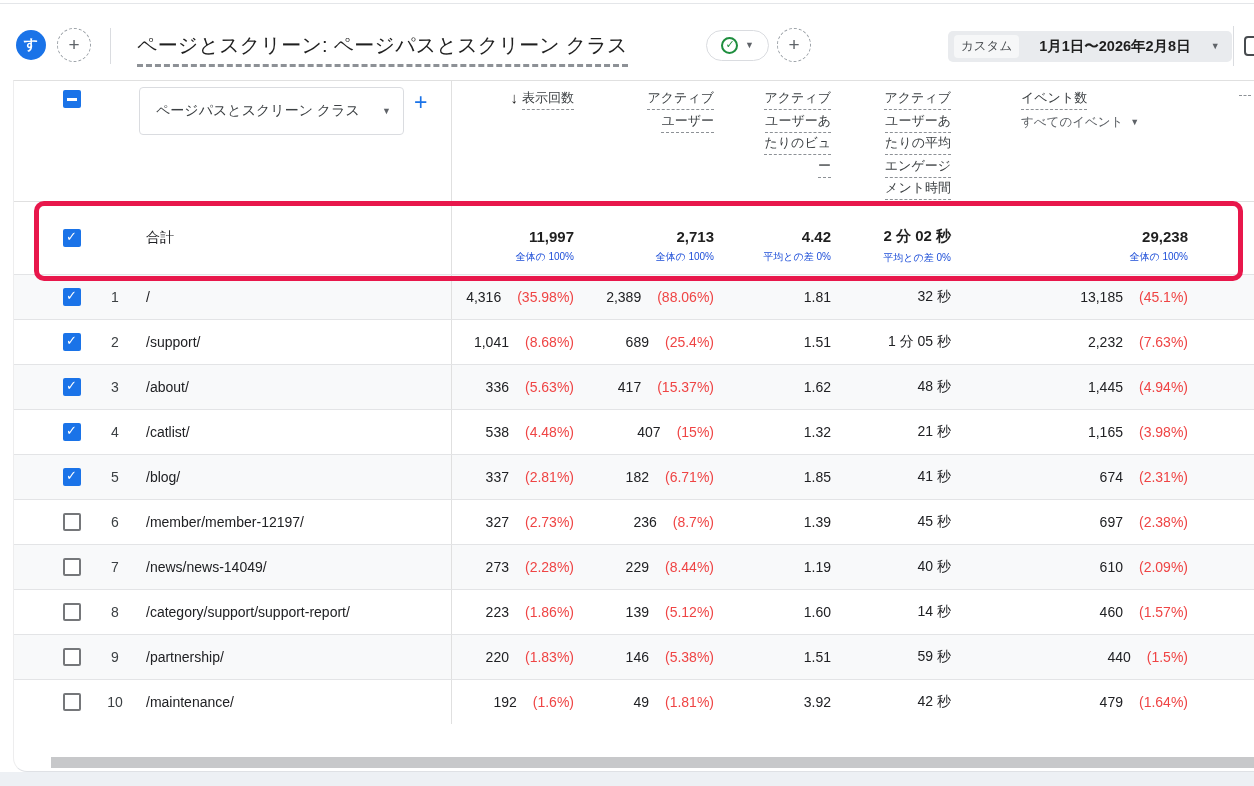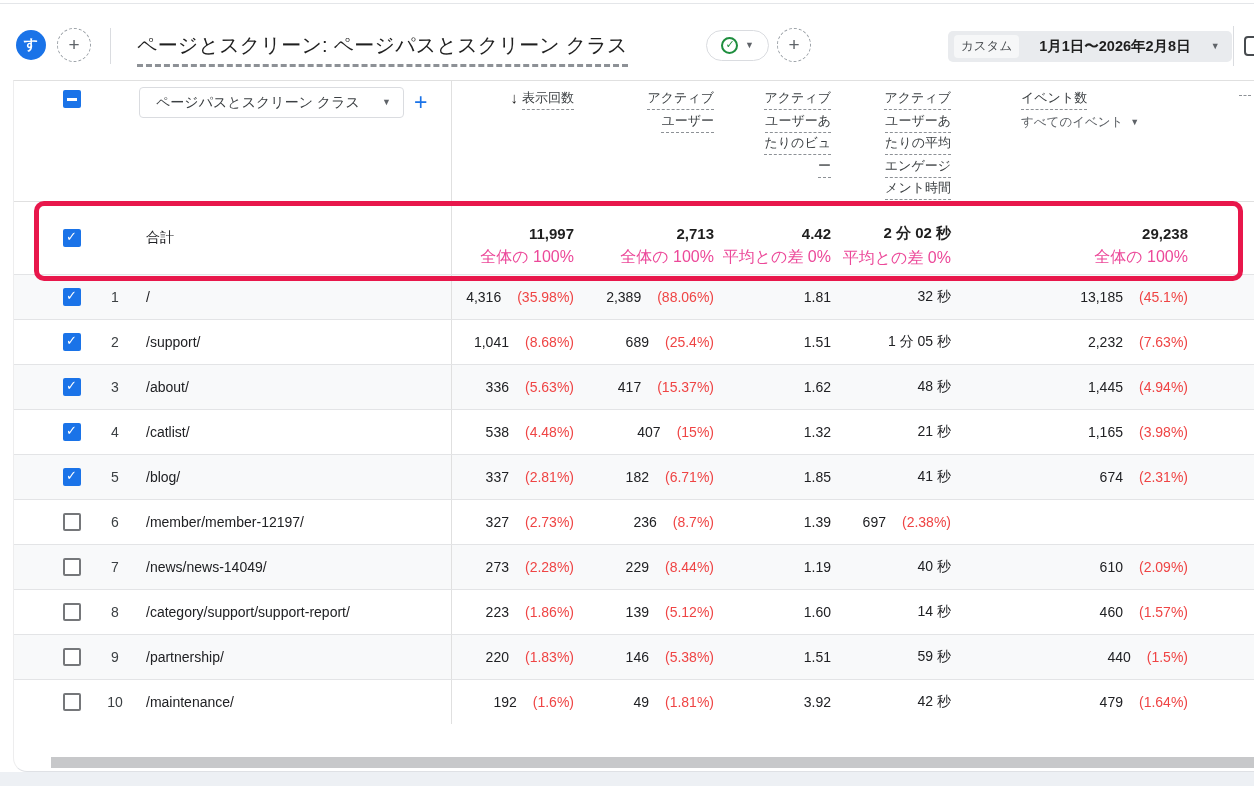--- a/index.html
+++ b/index.html
@@ -47,39 +47,39 @@
   .checkbox { width:18px; height:18px; border-radius:2px; flex:0 0 auto; position:relative; }
   .checkbox.checked, .checkbox.indeterminate { background:#1a73e8; }
   .checkbox.checked::after { content:"✓"; position:absolute; left:3px; top:0px;
     color:#fff; font-size:13px; font-weight:bold; }
   .checkbox.indeterminate::after { content:""; position:absolute; left:4px; top:8px;
     width:10px; height:2.5px; background:#fff; }
   .checkbox.unchecked { background:#fff; border:2px solid #75777a; }
 
   .thead { position:relative; height:121px; border-bottom:1px solid #e0e0e0; }
   .thead .cb-cell { align-items:flex-start; padding-top:9px; }
-  .dim-dropdown { position:absolute; left:125px; top:6px; width:265px; height:31px;
+  .dim-dropdown { position:absolute; left:125px; top:6px; width:265px; height:48px;
     border:1px solid #dadce0; border-radius:4px; background:#fff; color:#3c4043; font-size:14px;
     display:flex; align-items:center; justify-content:space-between; padding:0 12px 0 16px; }
   .add-dim { position:absolute; left:400px; top:8px; color:#1a73e8; font-size:23px; font-weight:400; cursor:default; }
   .mh { display:flex; flex-direction:column; align-items:flex-end; justify-content:flex-start;
     padding-top:8px; font-size:13px; color:#3c4043; }
   .mh .line { height:22.5px; display:flex; align-items:flex-start; gap:4px; }
   .hl { border-bottom:1.5px dashed #8d9196; padding-bottom:2px; }
   .sort-arrow { font-size:15px; color:#1f1f1f; }
   .mh.events-col { align-items:flex-start; padding-left:70px; }
   .mh .sub { color:#5f6368; font-size:12.5px; display:flex; align-items:center; gap:7px; }
   .partial-dash { position:absolute; right:4px; top:14px; width:12px; border-bottom:1.5px dashed #8d9196; }
   .first-metric { border-left:1px solid #e0e0e0; }
 
   .total-row { height:72px; }
   .total-row .label { font-size:14px; color:#202124; padding-left:10px; }
   .stack { display:flex; flex-direction:column; align-items:flex-end; justify-content:center; gap:5px; width:100%;margin-top:16px; }
   .stack .big { font-size:15px; font-weight:bold; color:#1f1f1f; }
-  .stack .sub { font-size:16px; color:#ec4899; }
+  .stack .sub { font-size:10px; color:#1d4ed8; }
 
   .tr { height:45px; border-top:1px solid #e3e4e6; }
   .tr:nth-child(odd) { background:#f8f9fa; }
   .rank-cell { justify-content:center; font-size:14px; color:#3c4043; }
   .path-cell { font-size:14px; color:#202124; padding-left:10px; }
   .num { justify-content:flex-end; font-size:14px; color:#202124; }
   .num .pct { color:#ef4444; margin-left:16px; }
 
   .hscrollbar { position:absolute; left:37px; top:676px; right:0; height:11px; background:#c7c8ca; }
 
@@ -366,20 +366,23 @@
             <span class="pct">(2.73%)</span>
           </div>
     <div class="cell num">
       <span>236</span>
             <span class="pct">(8.7%)</span>
           </div>
     <div class="cell num">
       <span>1.39</span>
           </div>
     <div class="cell num">
+      <span>45 秒</span>
+          </div>
+    <div class="cell num">
       <span>697</span>
             <span class="pct">(2.38%)</span>
           </div>
     <div class="cell"></div>
   </div>
         <div class="tr grid">
     <div class="cell cb-cell">
             <span class="checkbox unchecked"></span>
           </div>
     <div class="cell rank-cell">7</div>

